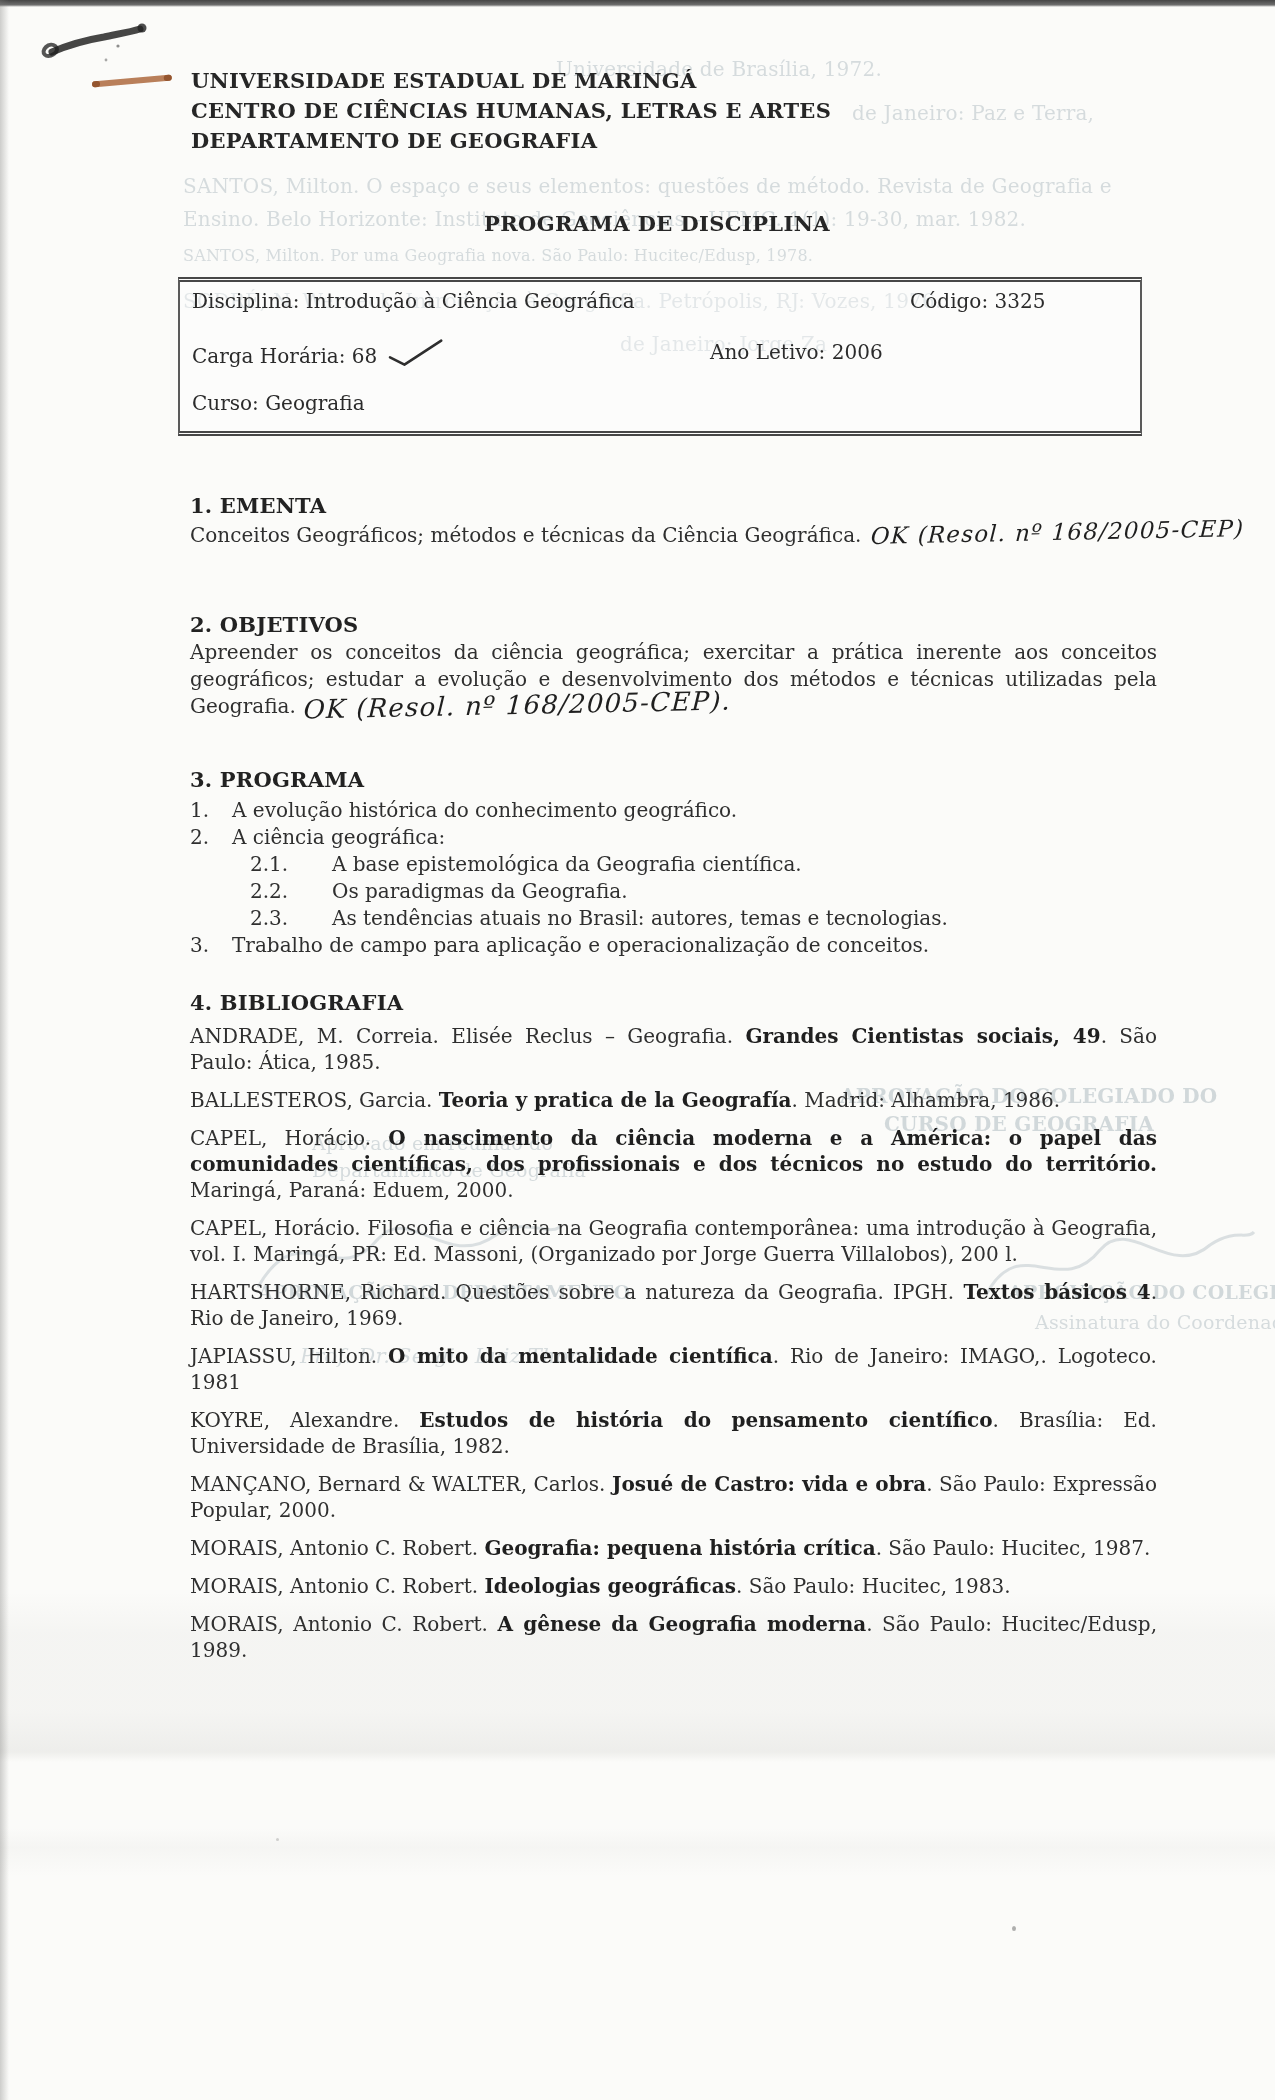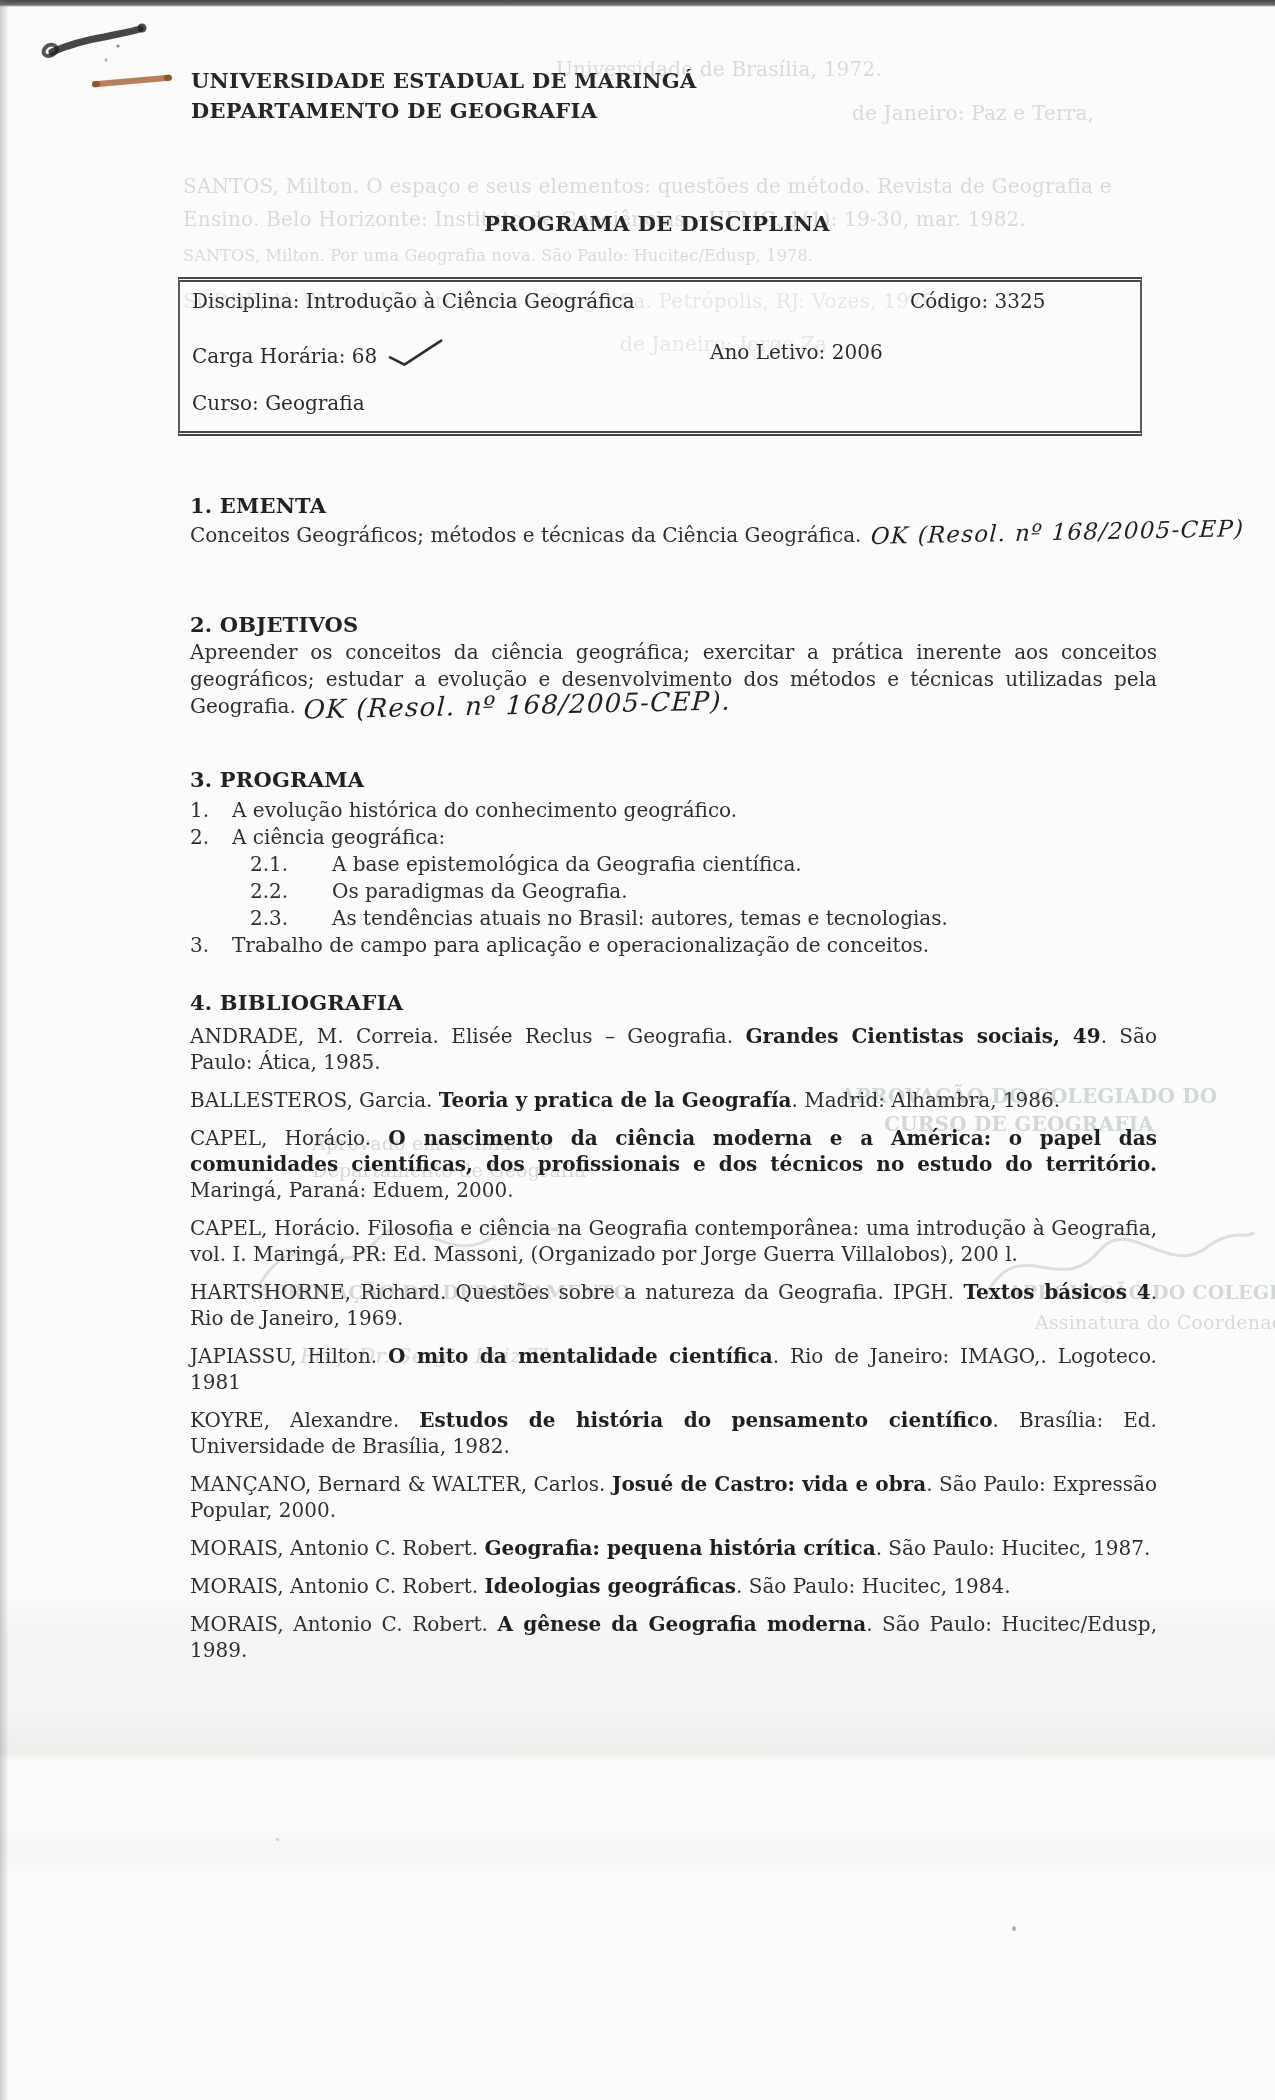--- a/index.html
+++ b/index.html
@@ -113,20 +113,21 @@
       <div class="ghost-line gb" style="left: 258px; top: 1282px; font-size: 19px;">APROVAÇÃO DO DEPARTAMENTO</div>
       <div class="ghost-line gb" style="left: 1008px; top: 1282px; font-size: 19px;">APROVAÇÃO DO COLEGIADO</div>
       <div class="ghost-line" style="left: 1035px; top: 1312px; font-size: 19px;">Assinatura do Coordenador</div>
       <div class="ghost-line gi" style="left: 300px; top: 1345px; font-size: 21px;">Prof. Dr. Sergio Luiz Thomaz</div>
     </div>
 
   <div class="content">
 
     <div class="letterhead">
       <div>UNIVERSIDADE ESTADUAL DE MARINGÁ</div>
+      <div>CENTRO DE CIÊNCIAS HUMANAS, LETRAS E ARTES</div>
       <div>DEPARTAMENTO DE GEOGRAFIA</div>
     </div>
 
     <div class="doc-title">PROGRAMA DE DISCIPLINA</div>
 
     <div class="info-box">
       <div class="info-row">
         <span>Disciplina: Introdução à Ciência Geográfica</span>
         <span class="cell-codigo">Código: 3325</span>
       </div>
@@ -185,19 +186,19 @@
       <div class="bib-list" id="biblio-list">
           <p class="bib-entry"><span>ANDRADE, M. Correia. Elisée Reclus – Geografia. </span><span class="b">Grandes Cientistas sociais, 49</span><span>. São Paulo: Ática, 1985.</span></p>
           <p class="bib-entry"><span>BALLESTEROS, Garcia. </span><span class="b">Teoria y pratica de la Geografía</span><span>. Madrid: Alhambra, 1986.</span></p>
           <p class="bib-entry"><span>CAPEL, Horácio. </span><span class="b">O nascimento da ciência moderna e a América: o papel das comunidades científicas, dos profissionais e dos técnicos no estudo do território.</span><span> Maringá, Paraná: Eduem, 2000.</span></p>
           <p class="bib-entry"><span>CAPEL, Horácio. Filosofia e ciência na Geografia contemporânea: uma introdução à Geografia, vol. I. Maringá, PR: Ed. Massoni, (Organizado por Jorge Guerra Villalobos), 200 l.</span></p>
           <p class="bib-entry"><span>HARTSHORNE, Richard. Questões sobre a natureza da Geografia. IPGH. </span><span class="b">Textos básicos 4</span><span>. Rio de Janeiro, 1969.</span></p>
           <p class="bib-entry"><span>JAPIASSU, Hilton. </span><span class="b">O mito da mentalidade científica</span><span>. Rio de Janeiro: IMAGO,. Logoteco. 1981</span></p>
           <p class="bib-entry"><span>KOYRE, Alexandre. </span><span class="b">Estudos de história do pensamento científico</span><span>. Brasília: Ed. Universidade de Brasília, 1982.</span></p>
           <p class="bib-entry"><span>MANÇANO, Bernard &amp; WALTER, Carlos. </span><span class="b">Josué de Castro: vida e obra</span><span>. São Paulo: Expressão Popular, 2000.</span></p>
           <p class="bib-entry"><span>MORAIS, Antonio C. Robert. </span><span class="b">Geografia: pequena história crítica</span><span>. São Paulo: Hucitec, 1987.</span></p>
-          <p class="bib-entry"><span>MORAIS, Antonio C. Robert. </span><span class="b">Ideologias geográficas</span><span>. São Paulo: Hucitec, 1984.</span></p>
+          <p class="bib-entry"><span>MORAIS, Antonio C. Robert. </span><span class="b">Ideologias geográficas</span><span>. São Paulo: Hucitec, 1983.</span></p>
           <p class="bib-entry"><span>MORAIS, Antonio C. Robert. </span><span class="b">A gênese da Geografia moderna</span><span>. São Paulo: Hucitec/Edusp, 1989.</span></p>
         </div>
 
     </div>
   </div>
 </div>
 
 </body></html>

